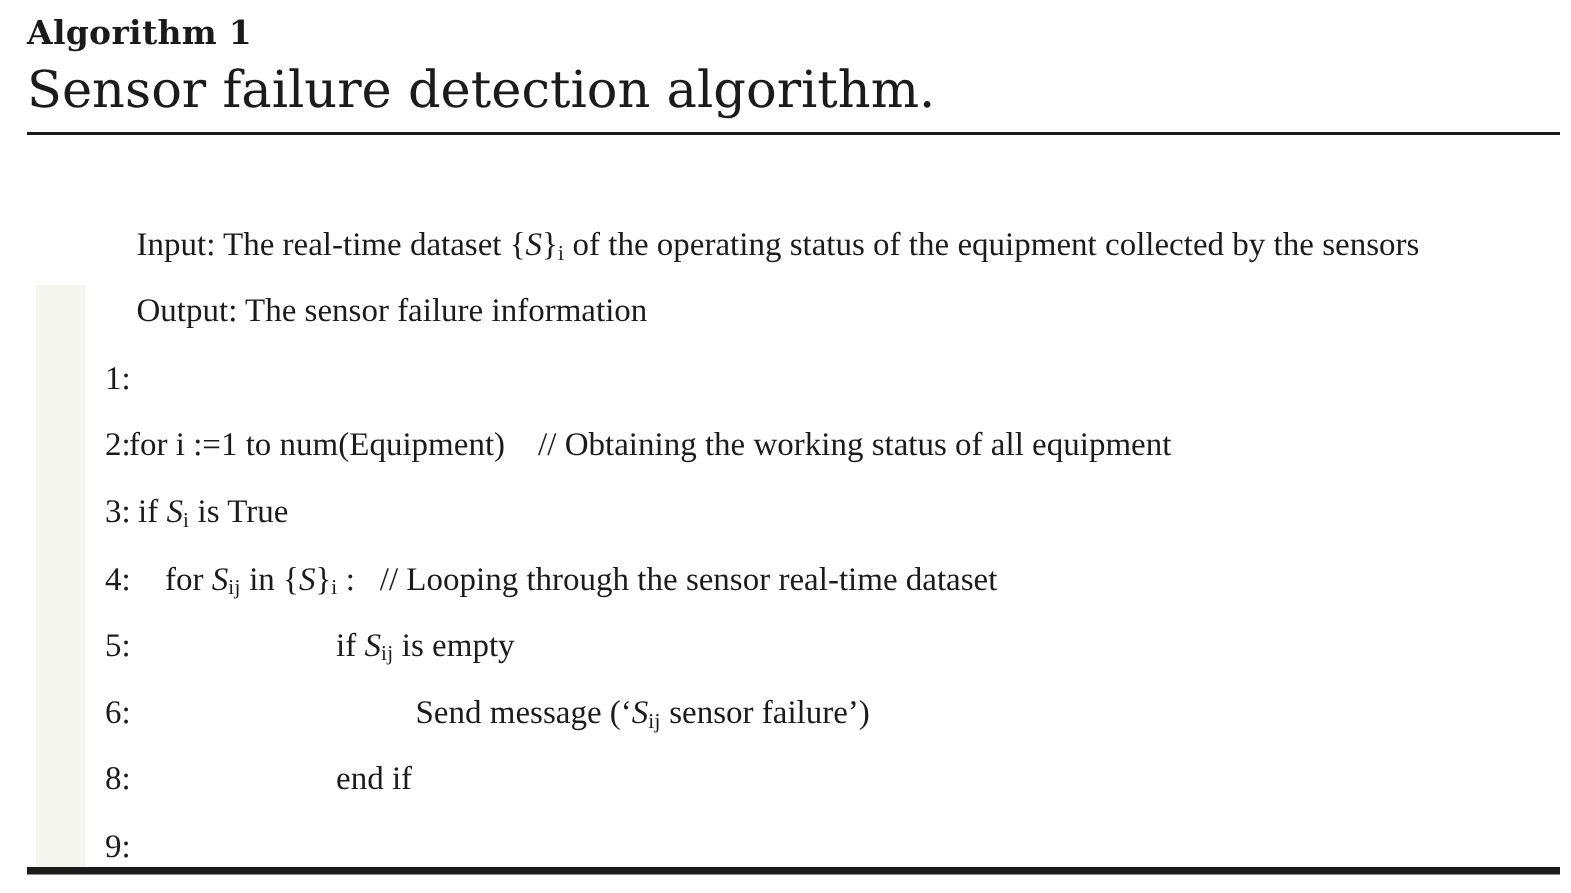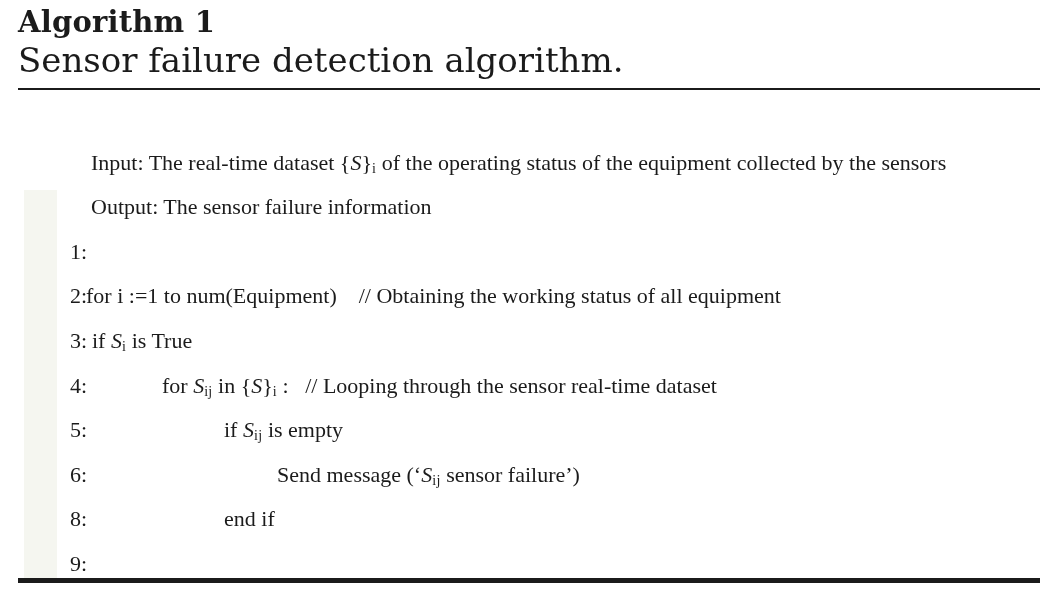--- a/index.html
+++ b/index.html
@@ -13,21 +13,21 @@
     font-family: "Liberation Serif", serif;
     overflow: hidden;
   }
   .header {
     position: absolute;
     left: 18px;
     top: 3px;
     font-family: "DejaVu Serif", serif;
   }
   .algo-label {
-    font-size: 29px;
+    font-size: 22px;
     font-weight: bold;
     line-height: 38px;
     letter-spacing: 0.2px;
   }
   .algo-caption {
     font-size: 34px;
     font-weight: normal;
     line-height: 39px;
   }
   .rule {
@@ -101,21 +101,21 @@
       <span class="stmt" style="margin-left: 16px;"><span class="seg-bold">for</span><span class="seg-plain"> i :=1 to num(Equipment)    // Obtaining the working status of all equipment</span></span>
     </div>
 
     <div class="row row-code">
       <span class="lineno">2:</span>
       <span class="stmt" style="margin-left: 22px;"><span class="seg-bold">if</span><span class="seg-plain"> </span><span class="seg-var">S</span><span class="seg-sub">i</span><span class="seg-plain"> is True</span></span>
     </div>
 
     <div class="row row-code">
       <span class="lineno">3:</span>
-      <span class="stmt" style="margin-left: 92px;"><span class="seg-bold">for</span><span class="seg-plain"> </span><span class="seg-var">S</span><span class="seg-sub">ij</span><span class="seg-plain"> in {</span><span class="seg-var">S</span><span class="seg-plain">}</span><span class="seg-sub">i</span><span class="seg-plain"> :   // Looping through the sensor real-time dataset</span></span>
+      <span class="stmt" style="margin-left: 40px;"><span class="seg-bold">for</span><span class="seg-plain"> </span><span class="seg-var">S</span><span class="seg-sub">ij</span><span class="seg-plain"> in {</span><span class="seg-var">S</span><span class="seg-plain">}</span><span class="seg-sub">i</span><span class="seg-plain"> :   // Looping through the sensor real-time dataset</span></span>
     </div>
 
     <div class="row row-code">
       <span class="lineno">4:</span>
       <span class="stmt" style="margin-left: 154px;"><span class="seg-bold">if</span><span class="seg-plain"> </span><span class="seg-var">S</span><span class="seg-sub">ij</span><span class="seg-plain"> is empty</span></span>
     </div>
 
     <div class="row row-code">
       <span class="lineno">5:</span>
       <span class="stmt" style="margin-left: 207px;"><span class="seg-plain">Send message (‘</span><span class="seg-var">S</span><span class="seg-sub">ij</span><span class="seg-plain"> sensor failure’)</span></span>

